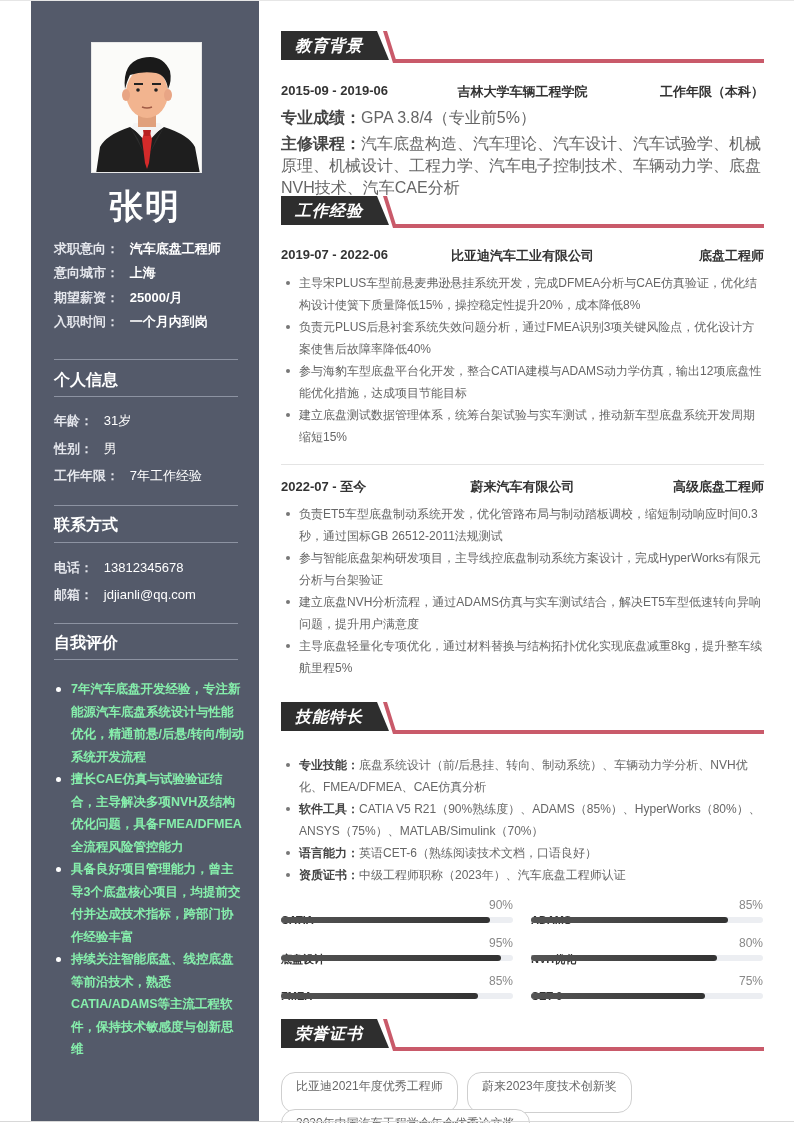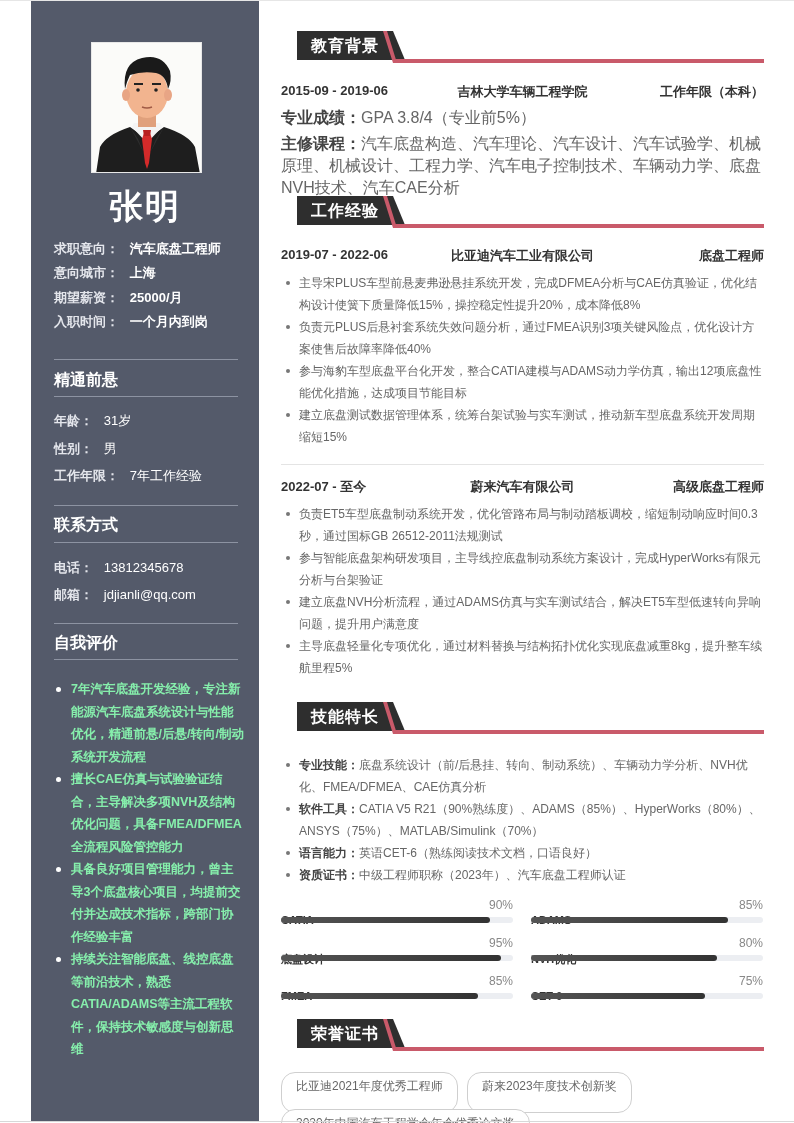--- a/index.html
+++ b/index.html
@@ -18,22 +18,22 @@
   .kv .v { color: #fff; }
   .kv.light .v { font-weight: normal; }
   .side-head { position: absolute; left: 23px; width: 184px; font-size: 16px; font-weight: bold; color: #fff; }
   .side-line { position: absolute; left: 23px; width: 184px; height: 1px; background: #8d93a2; }
   .eval { position: absolute; left: 23px; top: 677px; width: 190px; list-style: none; }
   .eval li { position: relative; padding-left: 17px; font-size: 12.5px; font-weight: bold; line-height: 22.5px; color: #86efac; margin-bottom: 0px; }
   .eval li::before { content: ""; position: absolute; left: 2px; top: 9px; width: 5px; height: 5px; border-radius: 50%; background: #fff; }
 
   
   .sec-head { position: absolute; left: 281px; width: 483px; height: 32px; }
-  .sec-head .tag { position: absolute; left: 16px; top: 0; width: 108px; height: 29px; background: #2e2e2e;
-    clip-path: polygon(0 0, 96px 0, 108px 29px, 0 29px); }
+  .sec-head .tag { position: absolute; left: 0; top: 0; width: 108px; height: 29px; background: #2e2e2e;
+    clip-path: polygon(0 0, 96px 0, 108px 29px, 0 29px); font-style: italic; }
   .sec-head .tag span { position: absolute; left: 14px; top: 5px; font-size: 16px; font-weight: bold; color: #fff; letter-spacing: 1px; }
   .sec-head .slash { position: absolute; left: 102px; top: 0; width: 14px; height: 32px; background: #c95a6a;
     clip-path: polygon(0 0, 4px 0, 14px 32px, 10px 32px); }
   .sec-head .rule { position: absolute; left: 113px; top: 28px; width: 370px; height: 4px; background: #c95a6a; }
 
   .row3 { position: absolute; left: 281px; width: 483px; height: 18px; font-size: 13px; font-weight: bold; color: #333; }
   .row3 .l { position: absolute; left: 0; top: 0; }
   .row3 .c { position: absolute; left: 0; width: 483px; text-align: center; top: 0; }
   .row3 .r { position: absolute; right: 0; top: 0; }
 
@@ -104,21 +104,21 @@
       <span class="k">意向城市：</span>&nbsp;&nbsp;&nbsp;<span class="v">上海</span>
     </div>
     <div class="kv" style="top:288px;">
       <span class="k">期望薪资：</span>&nbsp;&nbsp;&nbsp;<span class="v">25000/月</span>
     </div>
     <div class="kv" style="top:312px;">
       <span class="k">入职时间：</span>&nbsp;&nbsp;&nbsp;<span class="v">一个月内到岗</span>
     </div>
 
     <div class="side-line" style="top:358px;"></div>
-    <div class="side-head" style="top:369px;">精通前悬</div>
+    <div class="side-head" style="top:369px;">个人信息</div>
     <div class="side-line" style="top:395px;"></div>
 
     <div class="kv light" style="top:411px;">
       <span class="k">年龄：</span>&nbsp;&nbsp;&nbsp;<span class="v">31岁</span>
     </div>
     <div class="kv light" style="top:439px;">
       <span class="k">性别：</span>&nbsp;&nbsp;&nbsp;<span class="v">男</span>
     </div>
     <div class="kv light" style="top:466px;">
       <span class="k">工作年限：</span>&nbsp;&nbsp;&nbsp;<span class="v">7年工作经验</span>

